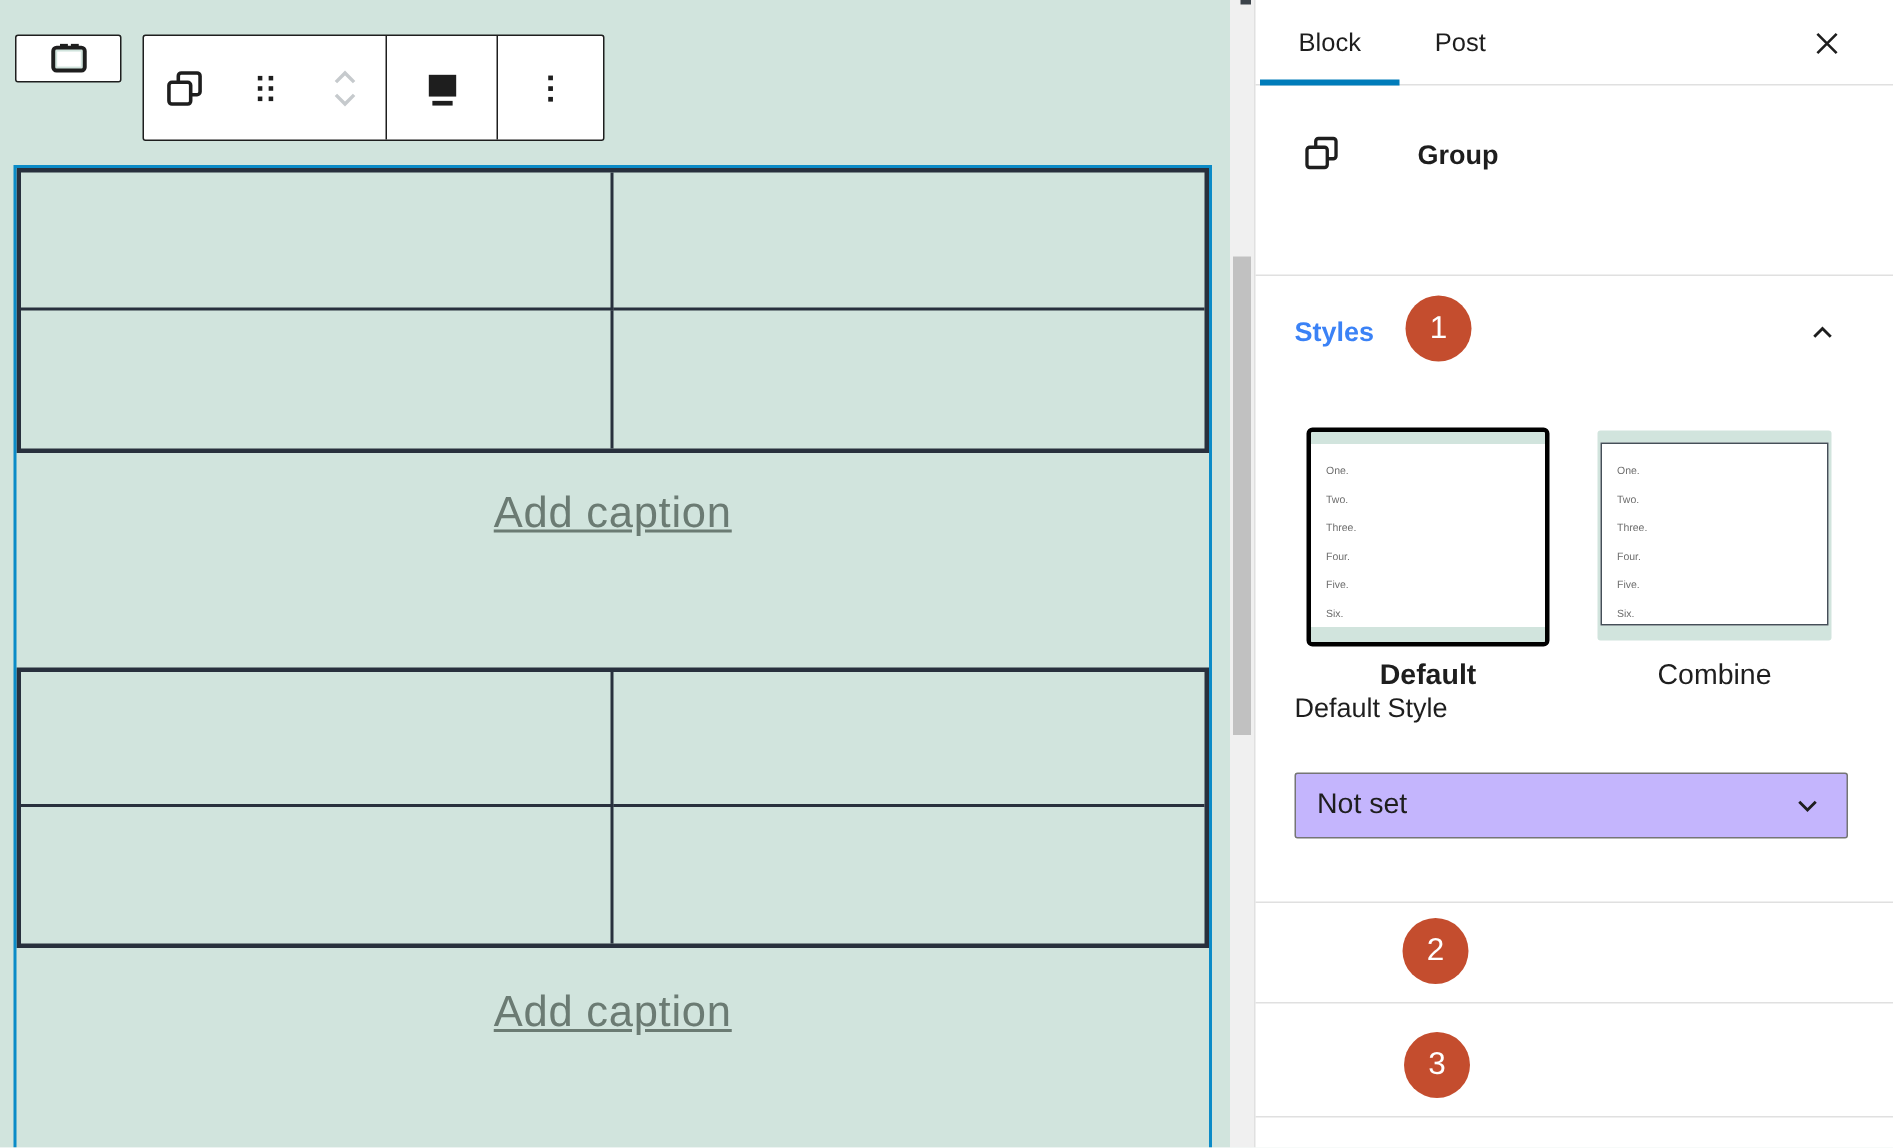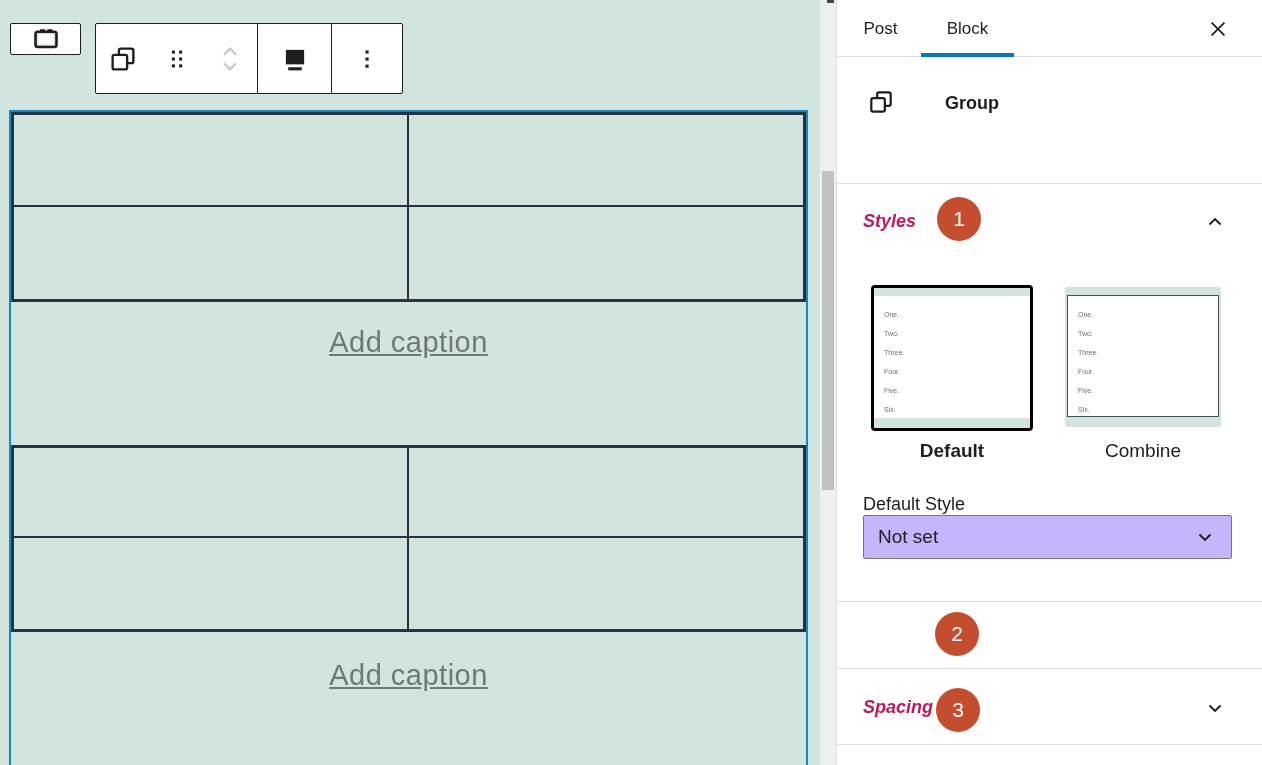--- a/index.html
+++ b/index.html
@@ -51,21 +51,21 @@
              height:4px; background:#007cba; }
   .close-btn { position:absolute; left:367px; top:15px; width:28px; height:28px;
              display:flex; align-items:center; justify-content:center; cursor:pointer; background:none; border:none; }
 
   .block-card-icon { position:absolute; left:30px; top:88px; }
   .block-card-title { position:absolute; left:80px; top:93px; font-size:18px; font-weight:600;margin-left:28px; }
   .block-card-desc  { position:absolute; left:80px; top:131px; font-size:18px; color:#1e1e1e; }
 
   .sb-divider { position:absolute; left:0; width:100%; height:1px; background:#e0e0e0; }
 
-  .section-label { position:absolute; left:26px; font-size:18px; font-weight:600; color:#be185d;font-style:italic; }
+  .section-label { position:absolute; left:26px; font-size:18px; font-weight:600; color:#3b82f6; }
   .section-chevron { position:absolute; left:364px; width:28px; height:28px; display:flex;
              align-items:center; justify-content:center; background:none; border:none; cursor:pointer; }
   .badge { position:absolute; width:44px; height:44px; border-radius:50%; background:#c44d2e;
              color:#fff; font-size:21px; display:flex; align-items:center; justify-content:center; z-index:4; }
 
   .section-row { position:absolute; left:0; width:100%; cursor:pointer; }
 
   .style-card { position:absolute; cursor:pointer; }
   #style-card-default { left:34px; top:285px; width:162px; height:146px; background:#fff;
              border:3px solid #000; border-radius:4px; overflow:hidden; }
@@ -75,21 +75,21 @@
   .strip.top { top:0; height:8px; } .strip.bottom { bottom:0; height:10px; }
   .preview-lines { position:absolute; left:10px; top:17px; display:flex; flex-direction:column; }
   .preview-lines span { font-size:7px; line-height:19px; color:#6e6e6e; }
   .inner-box { position:absolute; left:2px; right:2px; top:8px; bottom:10px; background:#fff;
              border:1px solid #454f58; }
   .inner-box .preview-lines { top:9px; }
   .style-label { position:absolute; top:440px; font-size:19px; text-align:center; }
   #style-label-default { left:34px; width:162px; font-weight:700; }
   #style-label-borders { left:228px; width:156px; font-weight:400; }
 
-  .default-style-label { position:absolute; left:26px; top:494px; font-size:18px; color:#1e1e1e; }
+  .default-style-label { position:absolute; left:26px; top:462px; font-size:18px; color:#1e1e1e; }
   .style-select { position:absolute; left:26px; top:515px; width:369px; height:44px;
              border:1px solid #757575; border-radius:2px; background:#c4b5fd; display:flex;
              align-items:center; padding:0 14px; font-size:19px; cursor:pointer; justify-content:space-between; }
 
   svg { display:block; }
 </style>
 </head>
 <body>
 
 <div class="canvas">
@@ -177,22 +177,22 @@
 </div>
 
 <div class="scrollbar">
   <div class="scroll-top-mark"></div>
   <div class="scroll-thumb"></div>
 </div>
 
 <div class="sidebar">
 
   <div class="sb-header">
+    <div class="tab block active">Block</div>
     <div class="tab post">Post</div>
-    <div class="tab block active">Block</div>
   </div>
   <button class="close-btn">
     <span>
       <svg width="22" height="22" viewBox="0 0 24 24" stroke="#1e1e1e" stroke-width="1.9" fill="none">
         <path d="M5 5l14 14M19 5L5 19"></path>
       </svg>
     </span>
   </button>
 
   <span class="block-card-icon">
@@ -255,26 +255,16 @@
       </svg>
     </span>
   </div>
 
   <div class="sb-divider" style="top:601px"></div>
 
   <div class="badge" style="left:98px;top:612px">2</div>
 
   <div class="sb-divider" style="top:668px"></div>
 
-  <div class="section-row" style="top:669px;height:75px">
-    <div class="section-label" style="top:28px">Spacing</div>
-    <button class="section-chevron" style="top:25px">
-      <span>
-        <svg width="24" height="24" viewBox="0 0 24 24" fill="none" stroke="#1e1e1e" stroke-width="1.9">
-          <path d="M6.5 9.5l5.5 5.5 5.5-5.5"></path>
-        </svg>
-      </span>
-    </button>
-  </div>
   <div class="badge" style="left:99px;top:688px">3</div>
 
   <div class="sb-divider" style="top:744px"></div>
 </div>
 
 </body></html>

